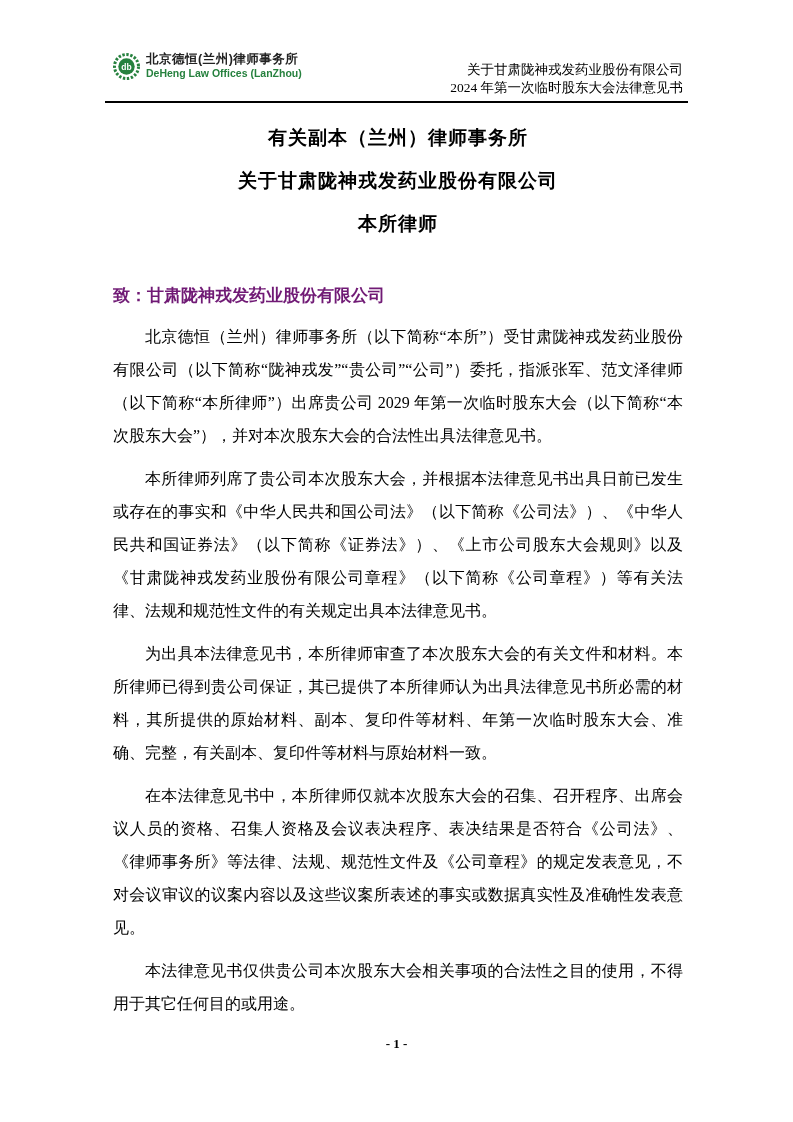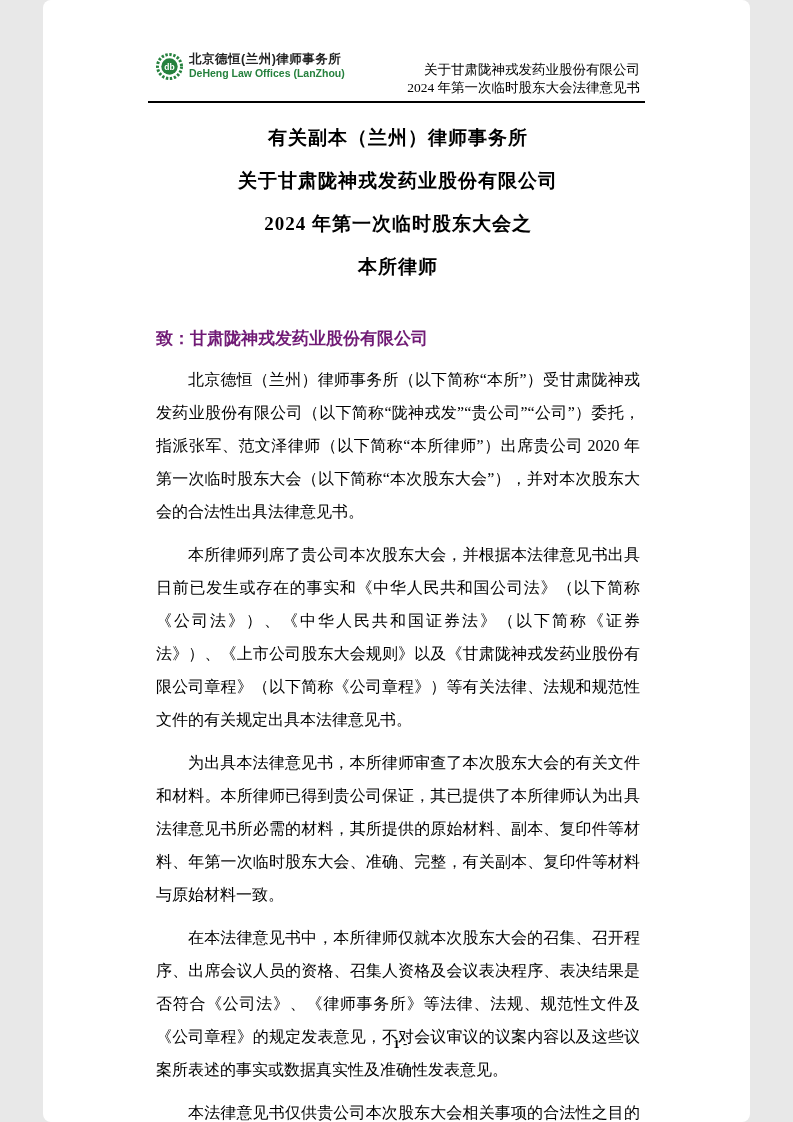--- a/index.html
+++ b/index.html
@@ -1,28 +1,27 @@
 <!DOCTYPE html>
 <html><head>
 <meta charset="utf-8">
 <style>
   * { margin: 0; padding: 0; box-sizing: border-box; }
   html, body { background: #e8e8e8; }
   body { font-family: "Liberation Serif", "DejaVu Serif", serif; }
 
   .page {
     position: relative;
-    width: 707px;
+    width: 793px;
     height: 1122px;
     margin: 0 auto;
     background: #ffffff;
     color: #111111;
     overflow: hidden;
     padding: 52px 110px 0 113px;
-    border-radius: 8px;
   }
 
   
   .header-row {
     display: flex;
     justify-content: space-between;
     align-items: flex-start;
   }
   .logo-block {
     display: flex;
@@ -123,27 +122,26 @@
     <div class="header-right">
       <div>关于甘肃陇神戎发药业股份有限公司</div>
       <div>2024 年第一次临时股东大会法律意见书</div>
     </div>
   </div>
   <hr class="header-rule">
 
   <div class="title-block">
     <div class="title-line">有关副本（兰州）律师事务所</div>
     <div class="title-line">关于甘肃陇神戎发药业股份有限公司</div>
-    <div class="title-line">2024 年第一次临时股东大会之</div>
     <div class="title-line">本所律师</div>
   </div>
 
   <div class="doc-body">
     <div class="salutation">致：甘肃陇神戎发药业股份有限公司</div>
-    <p>北京德恒（兰州）律师事务所（以下简称“本所”）受甘肃陇神戎发药业股份有限公司（以下简称“陇神戎发”“贵公司”“公司”）委托，指派张军、范文泽律师（以下简称“本所律师”）出席贵公司 2020 年第一次临时股东大会（以下简称“本次股东大会”），并对本次股东大会的合法性出具法律意见书。</p>
+    <p>北京德恒（兰州）律师事务所（以下简称“本所”）受甘肃陇神戎发药业股份有限公司（以下简称“陇神戎发”“贵公司”“公司”）委托，指派张军、范文泽律师（以下简称“本所律师”）出席贵公司 2029 年第一次临时股东大会（以下简称“本次股东大会”），并对本次股东大会的合法性出具法律意见书。</p>
     <p>本所律师列席了贵公司本次股东大会，并根据本法律意见书出具日前已发生或存在的事实和《中华人民共和国公司法》（以下简称《公司法》）、《中华人民共和国证券法》（以下简称《证券法》）、《上市公司股东大会规则》以及《甘肃陇神戎发药业股份有限公司章程》（以下简称《公司章程》）等有关法律、法规和规范性文件的有关规定出具本法律意见书。</p>
     <p>为出具本法律意见书，本所律师审查了本次股东大会的有关文件和材料。本所律师已得到贵公司保证，其已提供了本所律师认为出具法律意见书所必需的材料，其所提供的原始材料、副本、复印件等材料、年第一次临时股东大会、准确、完整，有关副本、复印件等材料与原始材料一致。</p>
     <p>在本法律意见书中，本所律师仅就本次股东大会的召集、召开程序、出席会议人员的资格、召集人资格及会议表决程序、表决结果是否符合《公司法》、《律师事务所》等法律、法规、规范性文件及《公司章程》的规定发表意见，不对会议审议的议案内容以及这些议案所表述的事实或数据真实性及准确性发表意见。</p>
     <p>本法律意见书仅供贵公司本次股东大会相关事项的合法性之目的使用，不得用于其它任何目的或用途。</p>
   </div>
 
   <div class="footer">- 1 -</div>
 
 </div>
 

